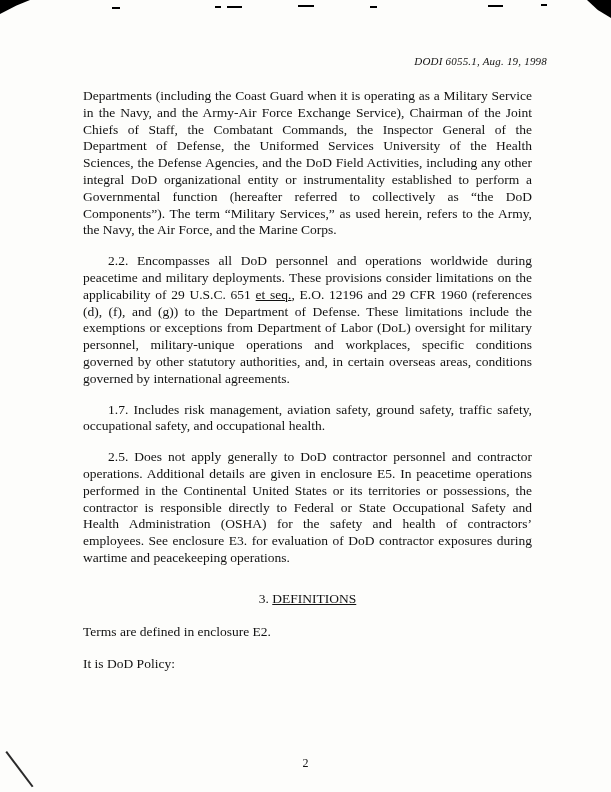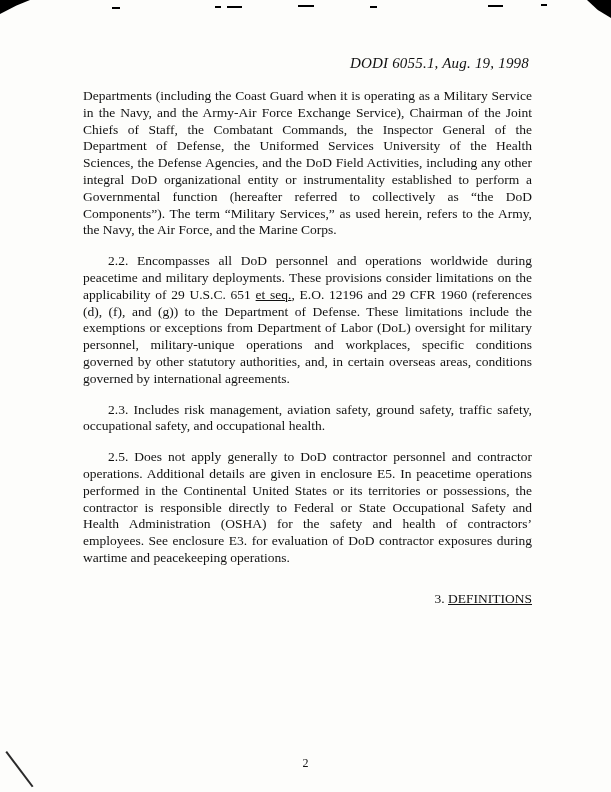--- a/index.html
+++ b/index.html
@@ -8,37 +8,37 @@
     width: 611px;
     height: 792px;
     background: #fdfdfb;
     font-family: "Liberation Serif", serif;
     color: #121212;
     overflow: hidden;
   }
   .doc-header {
     position: absolute;
     top: 55px;
-    right: 82px;
+    right: 64px;
     font-style: italic;
-    font-size: 15px;
+    font-size: 11px;
     letter-spacing: 0.2px;
   }
   .doc-body {
     position: absolute;
     left: 83px;
     top: 88px;
     width: 449px;
     font-size: 13.5px;
     line-height: 16.8px;
     text-align: justify;
   }
   .doc-body p { margin: 0 0 14px 0; }
   p.indent { text-indent: 25px; }
-  p.sec-head { margin: 24px 0 16px 0; text-align: right; }
+  p.sec-head { margin: 24px 0 16px 0; text-align: center; }
   p.sec-body { margin: 0 0 16px 0; text-align: left; }
   .u { text-decoration: underline; }
   .page-footer {
     position: absolute;
     top: 756px;
     left: 0;
     width: 100%;
     text-align: center;
     font-size: 12px;
   }
@@ -84,27 +84,29 @@
   <div class="artifact diag-bl"></div>
 
   <div class="doc-header">DODI 6055.1, Aug. 19, 1998</div>
 
   <div class="doc-body">
 
     <p>Departments (including the Coast Guard when it is operating as a Military Service in the Navy, and the Army-Air Force Exchange Service), Chairman of the Joint Chiefs of Staff, the Combatant Commands, the Inspector General of the Department of Defense, the Uniformed Services University of the Health Sciences, the Defense Agencies, and the DoD Field Activities, including any other integral DoD organizational entity or instrumentality established to perform a Governmental function (hereafter referred to collectively as “the DoD Components”).  The term “Military Services,” as used herein, refers to the Army, the Navy, the Air Force, and the Marine Corps.</p>
 
     <p class="indent"><span>2.2.  Encompasses all DoD personnel and operations worldwide during peacetime and military deployments.  These provisions consider limitations on the applicability of 29 U.S.C. 651 </span><span class="u">et seq.</span><span>, E.O. 12196 and 29 CFR 1960 (references (d), (f), and (g)) to the Department of Defense.  These limitations include the exemptions or exceptions from Department of Labor (DoL) oversight for military personnel, military-unique operations and workplaces, specific conditions governed by other statutory authorities, and, in certain overseas areas, conditions governed by international agreements.</span></p>
 
-    <p class="indent">2.3.  Includes risk management, aviation safety, ground safety, traffic safety, occupational safety, and occupational health.</p>
+    <p class="indent">1.7.  Includes risk management, aviation safety, ground safety, traffic safety, occupational safety, and occupational health.</p>
 
 
     <p class="indent">2.5.  Does not apply generally to DoD contractor personnel and contractor operations.  Additional details are given in enclosure E5.  In peacetime operations performed in the Continental United States or its territories or possessions, the contractor is responsible directly to Federal or State Occupational Safety and Health Administration (OSHA) for the safety and health of contractors’ employees.  See enclosure E3. for evaluation of DoD contractor exposures during wartime and peacekeeping operations.</p>
 
     <p class="sec-head"><span>3.  </span><span class="u">DEFINITIONS</span></p>
 
+    <p class="sec-body">Terms are defined in enclosure E2.</p>
 
 
+    <p class="sec-body">It is DoD Policy:</p>
 
   </div>
 
   <div class="page-footer">2</div>
 
 </div>
 
 </body></html>

